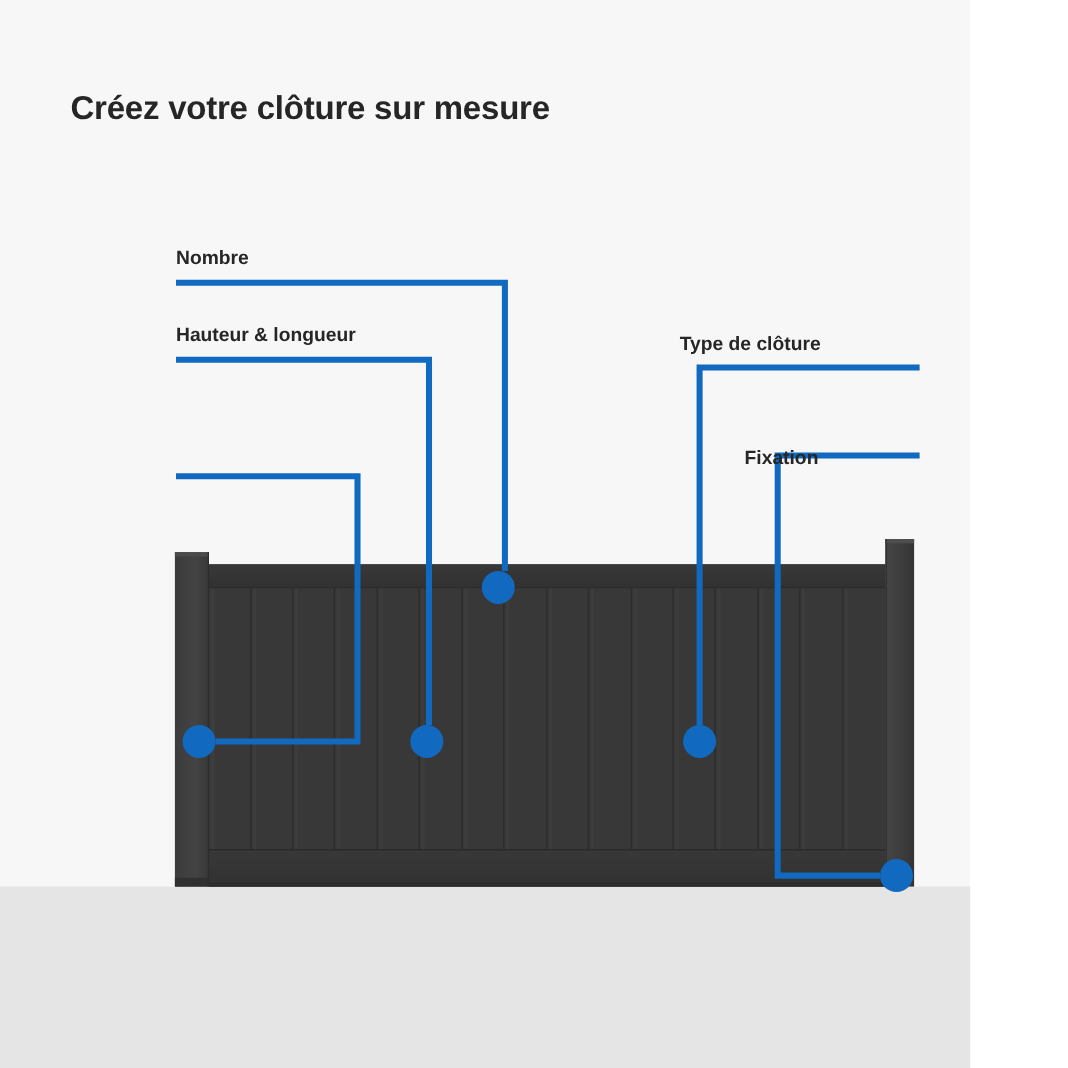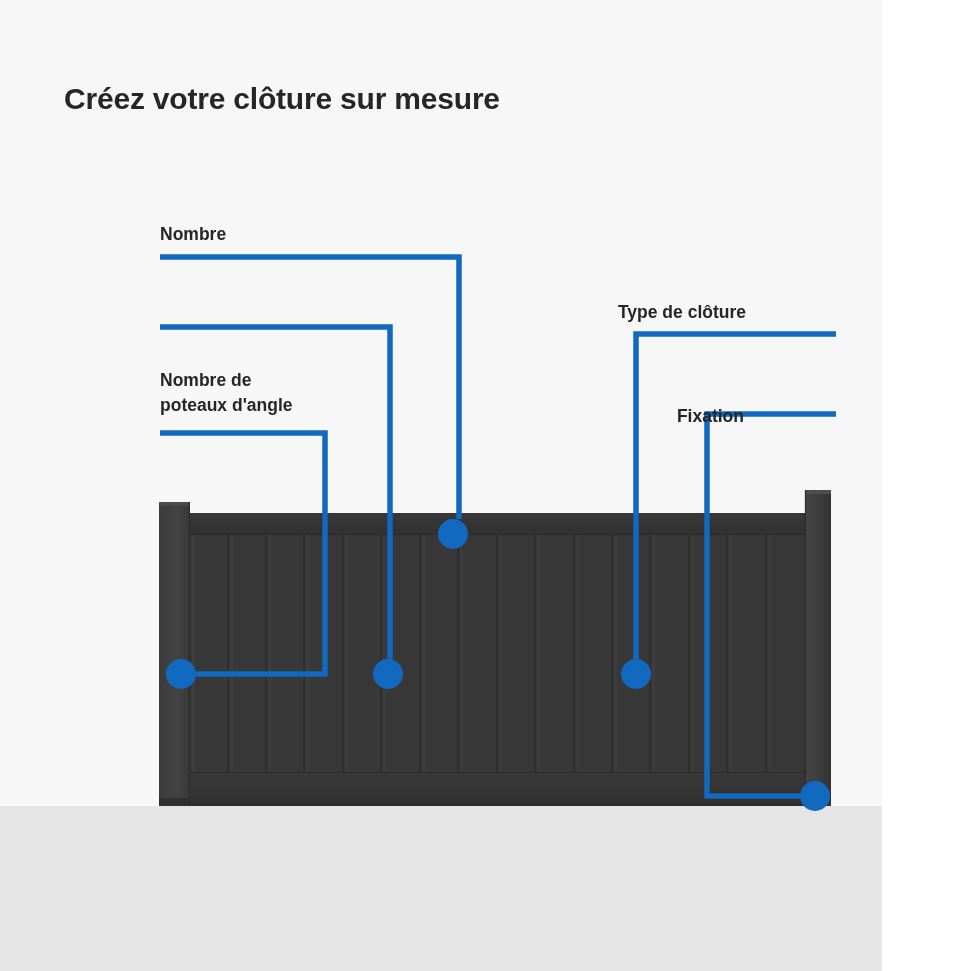--- a/index.html
+++ b/index.html
@@ -193,21 +193,20 @@
       <circle cx="453" cy="534" r="15"></circle>
       <circle cx="388" cy="674" r="15"></circle>
       <circle cx="181" cy="674" r="15"></circle>
       <circle cx="636" cy="674" r="15"></circle>
       <circle cx="815" cy="796" r="15"></circle>
     </g>
   </svg>
 
   <div class="callout-label lbl-couleur">Nombre</div>
 
-
-  <div class="callout-label lbl-poteaux">Nombre de
-poteaux d'angle</div>
+  <div class="callout-label lbl-hauteur">Hauteur &amp; longueur</div>
+
 
   <div class="callout-label align-right lbl-type">Type de clôture</div>
 
   <div class="callout-label align-right lbl-fixation">Fixation</div>
 
 </div>
 
 </body></html>

